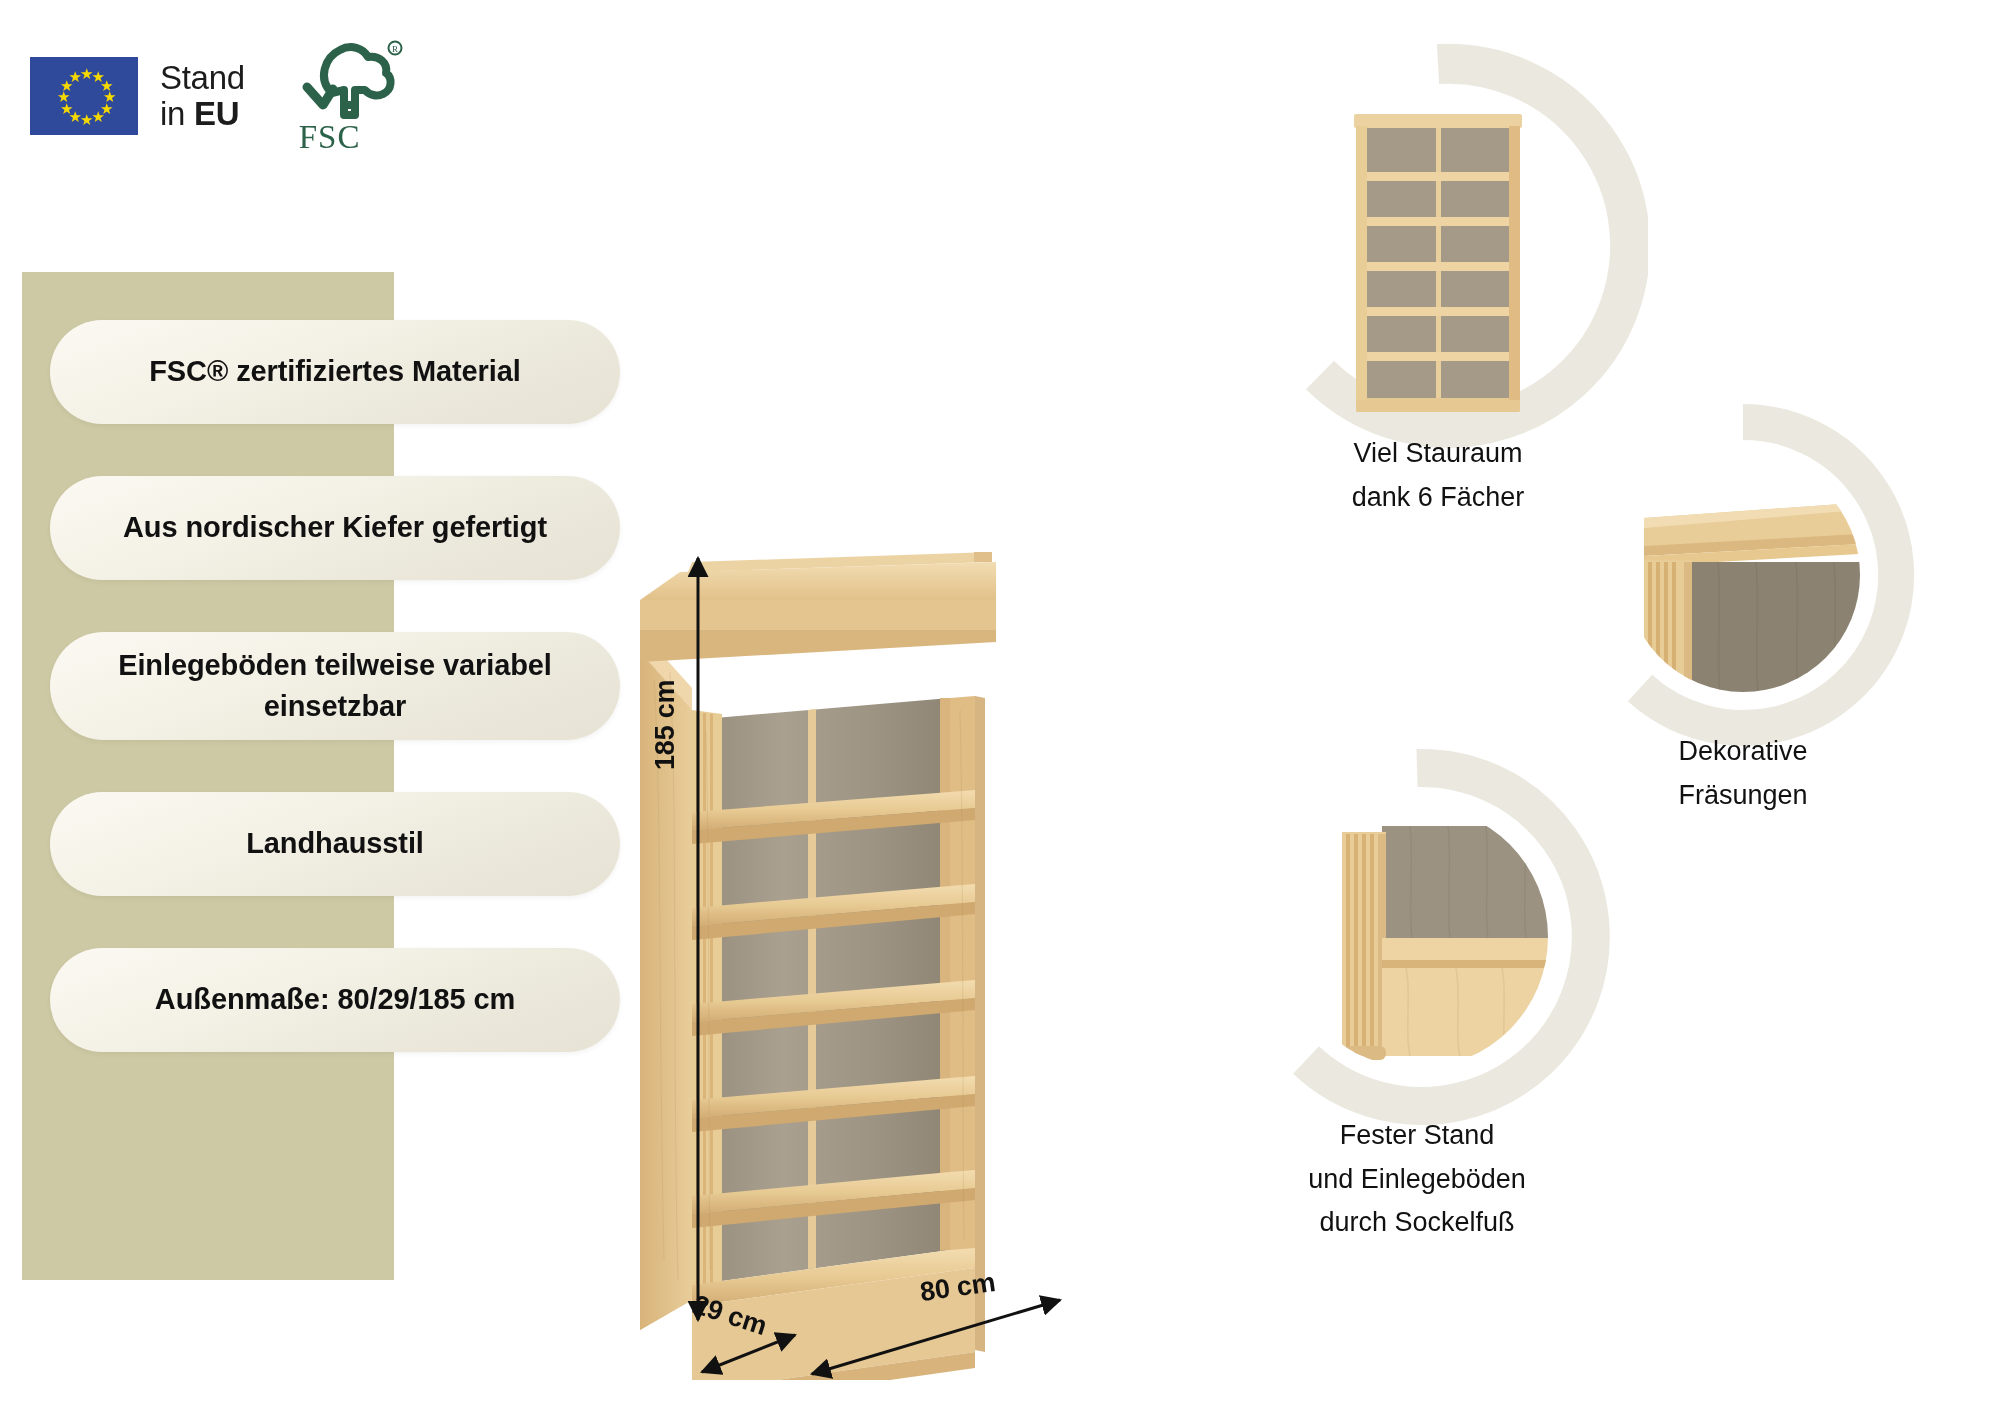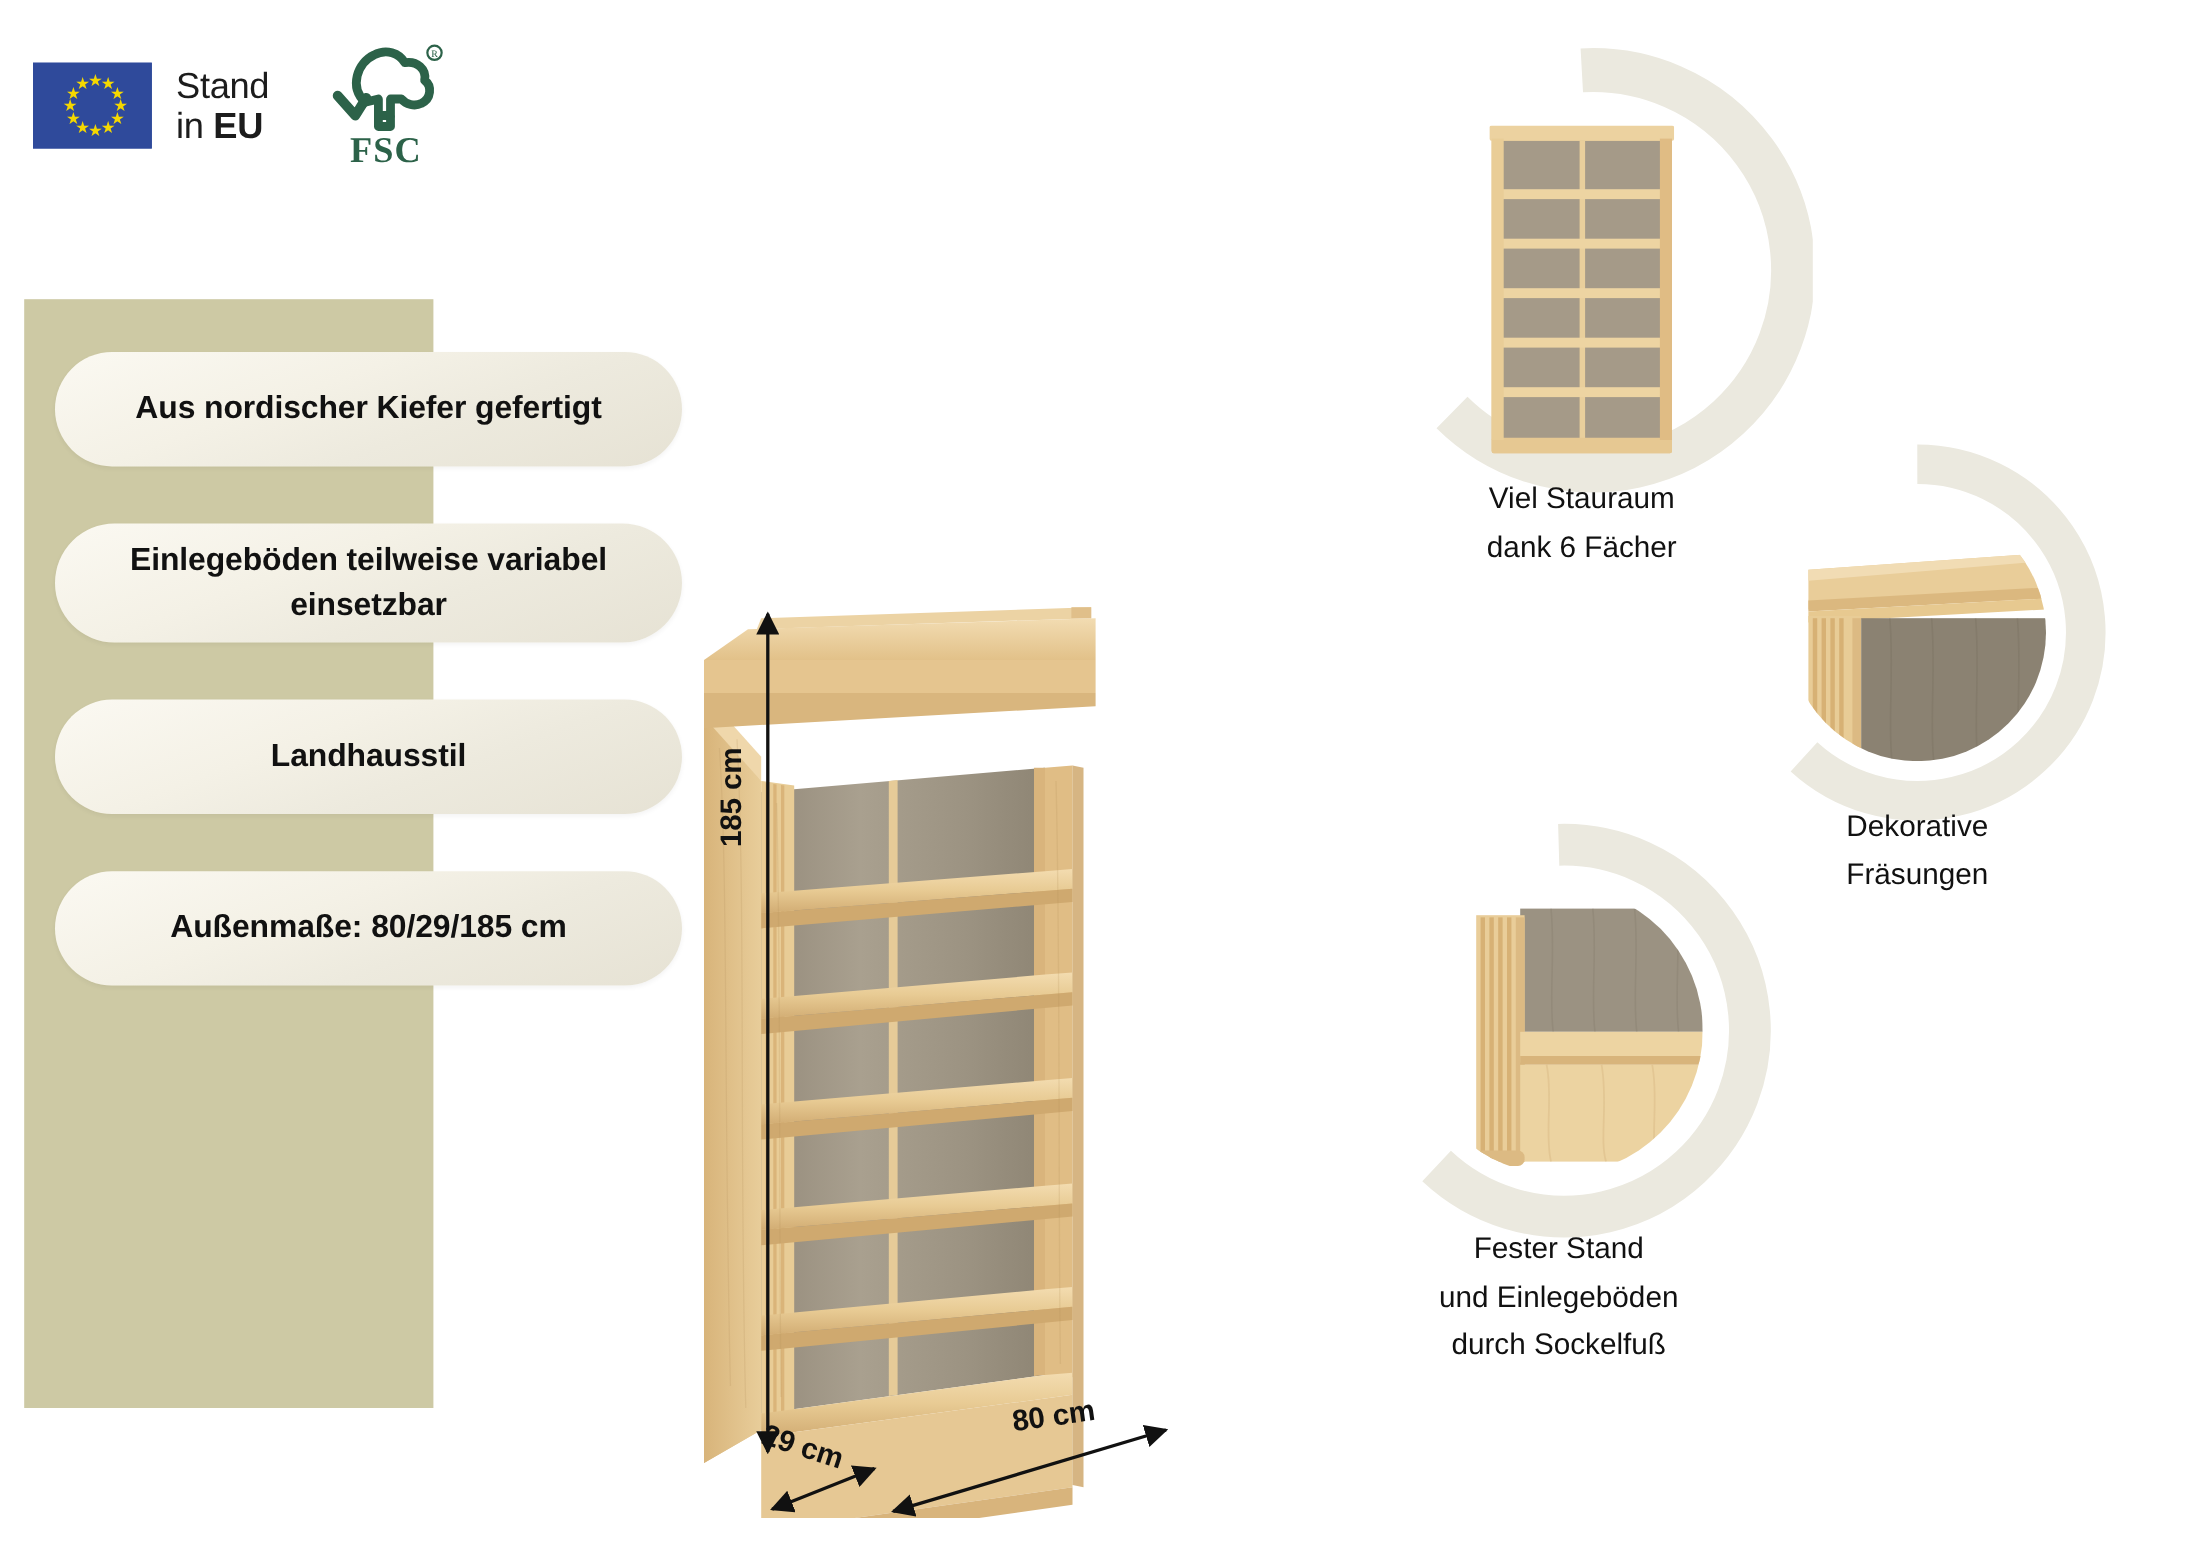--- a/index.html
+++ b/index.html
@@ -28,22 +28,22 @@
   .made-in-eu {
     margin-left: 22px; line-height: 1.08;
     font-size: 33px; font-weight: 400; color: #1c1c1c;
     letter-spacing: -0.3px;
   }
   .made-in-eu .strong { font-weight: 700; }
 
   .fsc-logo { margin-left: 54px; position: relative; width: 104px; height: 118px; }
   .fsc-mark { width: 104px; height: 86px; display: block; }
   .fsc-word {
-    text-align: center; font-family: "Liberation Serif", serif;
-    font-weight: 700; font-size: 33px; color: #2c6249;
+    text-align: left; font-family: "Liberation Serif", serif;
+    font-weight: 400; font-size: 33px; color: #2c6249;
     letter-spacing: 1px; margin-top: -4px;
   }
 
   
   #khaki-panel {
     position: absolute; left: 22px; top: 272px;
     width: 372px; height: 1008px;
     background: #cdc9a4;
   }
 
@@ -139,20 +139,23 @@
       <text x="96" y="15" font-size="9" fill="#2c6249" text-anchor="middle" font-family="Liberation Serif, serif">R</text>
     </svg>
     <div class="fsc-word">FSC</div>
   </div>
 </div>
 
 <div id="khaki-panel"></div>
 
 <div id="pill-list">
   <div class="pill h1">
+    <span class="pill-text">FSC® zertifiziertes Material</span>
+  </div>
+  <div class="pill h1">
     <span class="pill-text">Aus nordischer Kiefer gefertigt</span>
   </div>
   <div class="pill h2">
     <span class="pill-text">Einlegeböden teilweise variabel einsetzbar</span>
   </div>
   <div class="pill h1">
     <span class="pill-text">Landhausstil</span>
   </div>
   <div class="pill h1">
     <span class="pill-text">Außenmaße: 80/29/185 cm</span>

